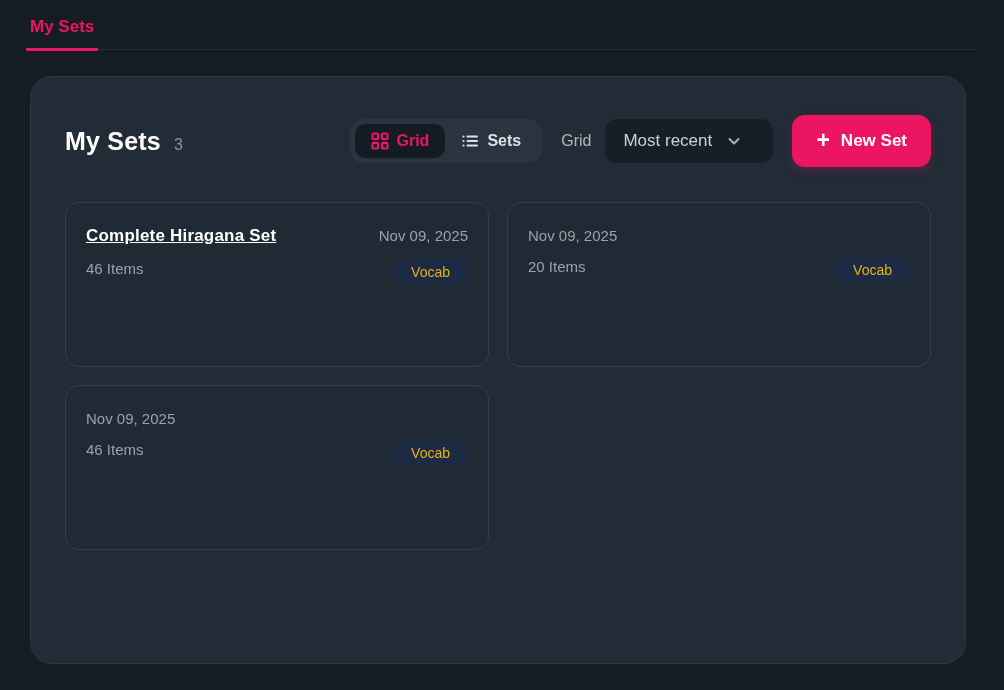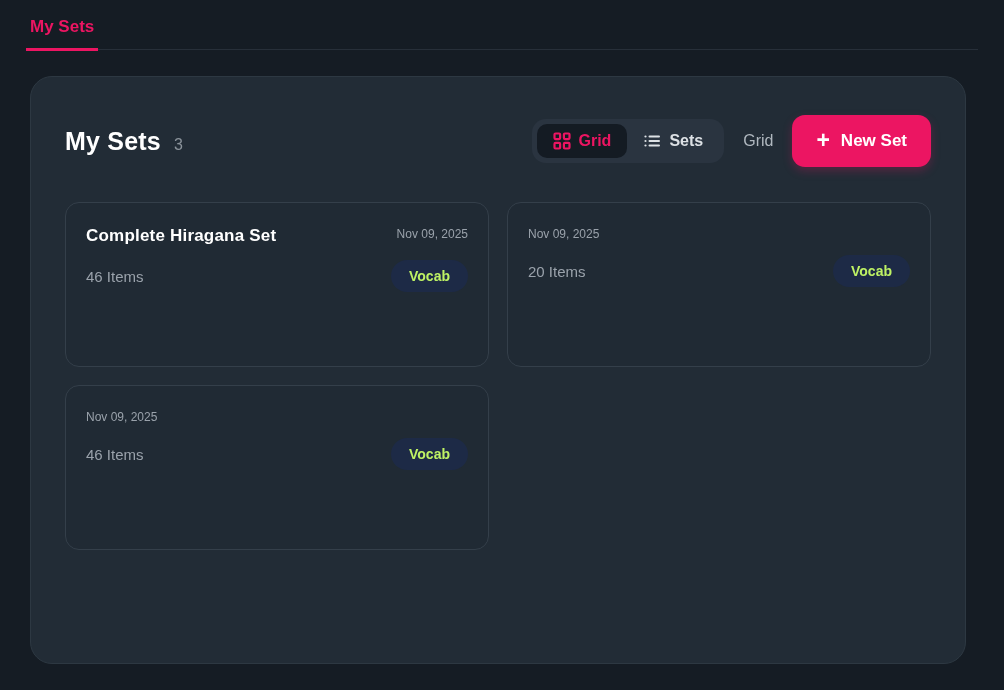--- a/index.html
+++ b/index.html
@@ -155,39 +155,38 @@
     border-radius: 14px;
     padding: 23px 20px;
     cursor: pointer;
   }
   .card-row1 {
     display: flex;
     align-items: flex-start;
     justify-content: space-between;
     gap: 10px;
   }
-  .card-title { font-size: 17px; font-weight: bold; color: #ffffff; letter-spacing: .2px; }
-  .card-date { font-size: 12px; color: #9aa2ab; white-space: nowrap; padding-top: 1px; }
+  .card-title { font-size: 17px; font-weight: bold; color: #ffffff; letter-spacing: .2px; text-decoration: underline; }
+  .card-date { font-size: 15px; color: #9aa2ab; white-space: nowrap; padding-top: 1px; }
   .card-row2 {
     margin-top: 14px;
     display: flex;
-    align-items: center;
     justify-content: space-between;
   }
   .card-items { font-size: 15px; color: #9aa2ab; }
   .card-badge {
-    height: 32px;
+    height: 24px;
     background: #1d2a46;
     border-radius: 16px;
     padding: 0 18px;
     display: flex;
     align-items: center;
-    color: #bef264;
+    color: #eab308;
     font-size: 14px;
-    font-weight: bold;
+    font-weight: normal;
   }
 </style>
 </head>
 <body>
 
 <div class="tabbar">
   <div class="tabbar-inner">
     <div class="tab">My Sets</div>
   </div>
 </div>
@@ -222,20 +221,28 @@
             <line x1="6.5" y1="9" x2="16" y2="9"></line>
             <line x1="6.5" y1="13.5" x2="16" y2="13.5"></line>
           </svg>
         </span>
         <span>Sets</span>
       </button>
     </div>
 
     <span class="sort-label">Grid</span>
 
+    <div class="sort-select">
+      <span>Most recent</span>
+      <span>
+        <svg width="16" height="16" viewBox="0 0 16 16" fill="none" stroke="#aab2ba" stroke-width="2" stroke-linecap="round" stroke-linejoin="round">
+          <polyline points="3.5,6 8,10.5 12.5,6"></polyline>
+        </svg>
+      </span>
+    </div>
 
     <button class="new-set-btn">
       <span class="plus-glyph">+</span>
       <span>New Set</span>
     </button>
   </div>
 
 
   <div class="cards-grid">
 

